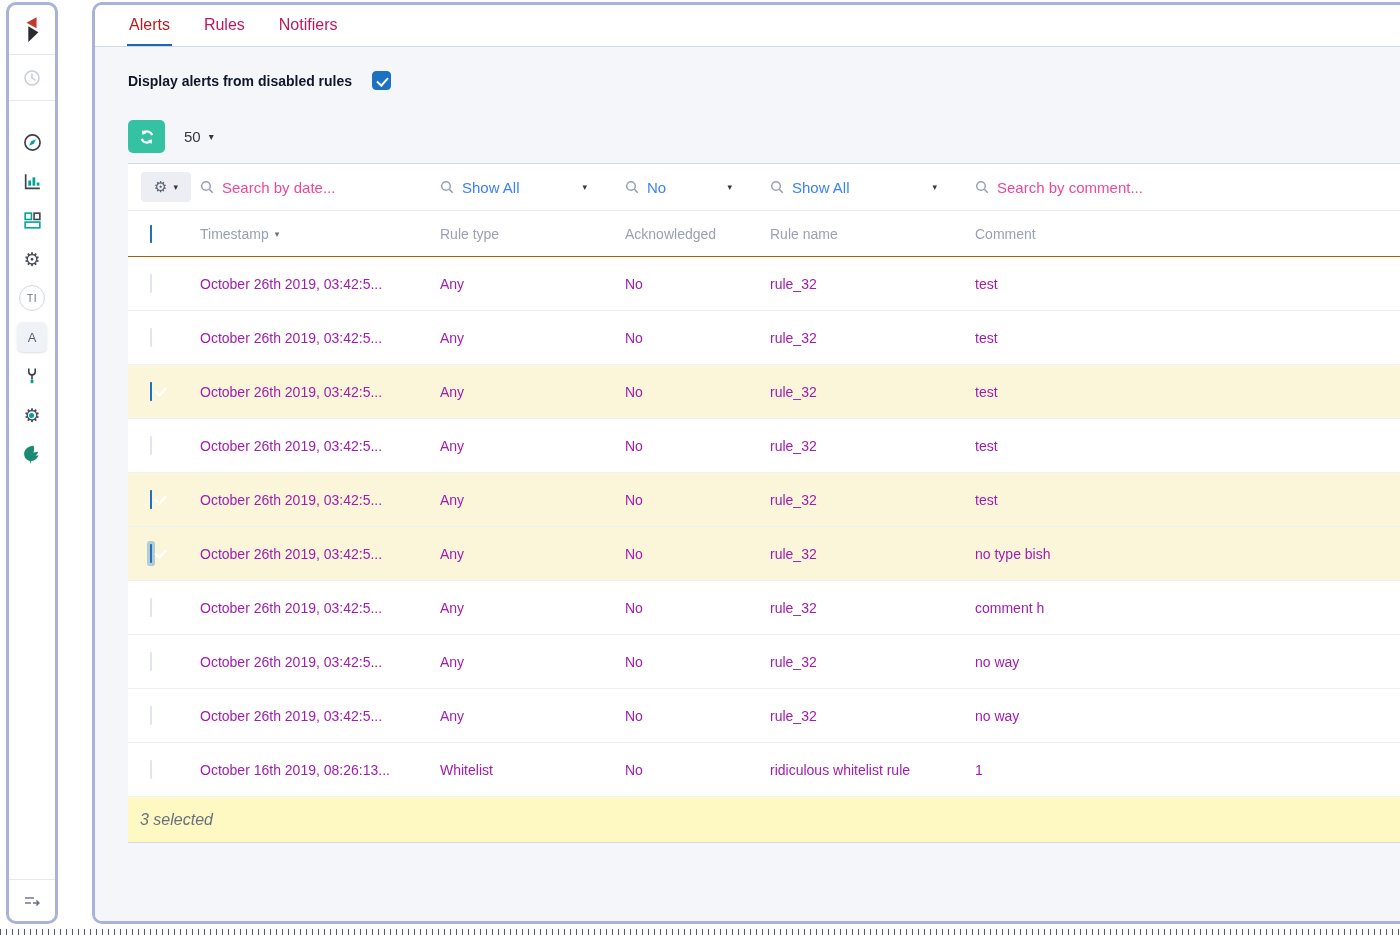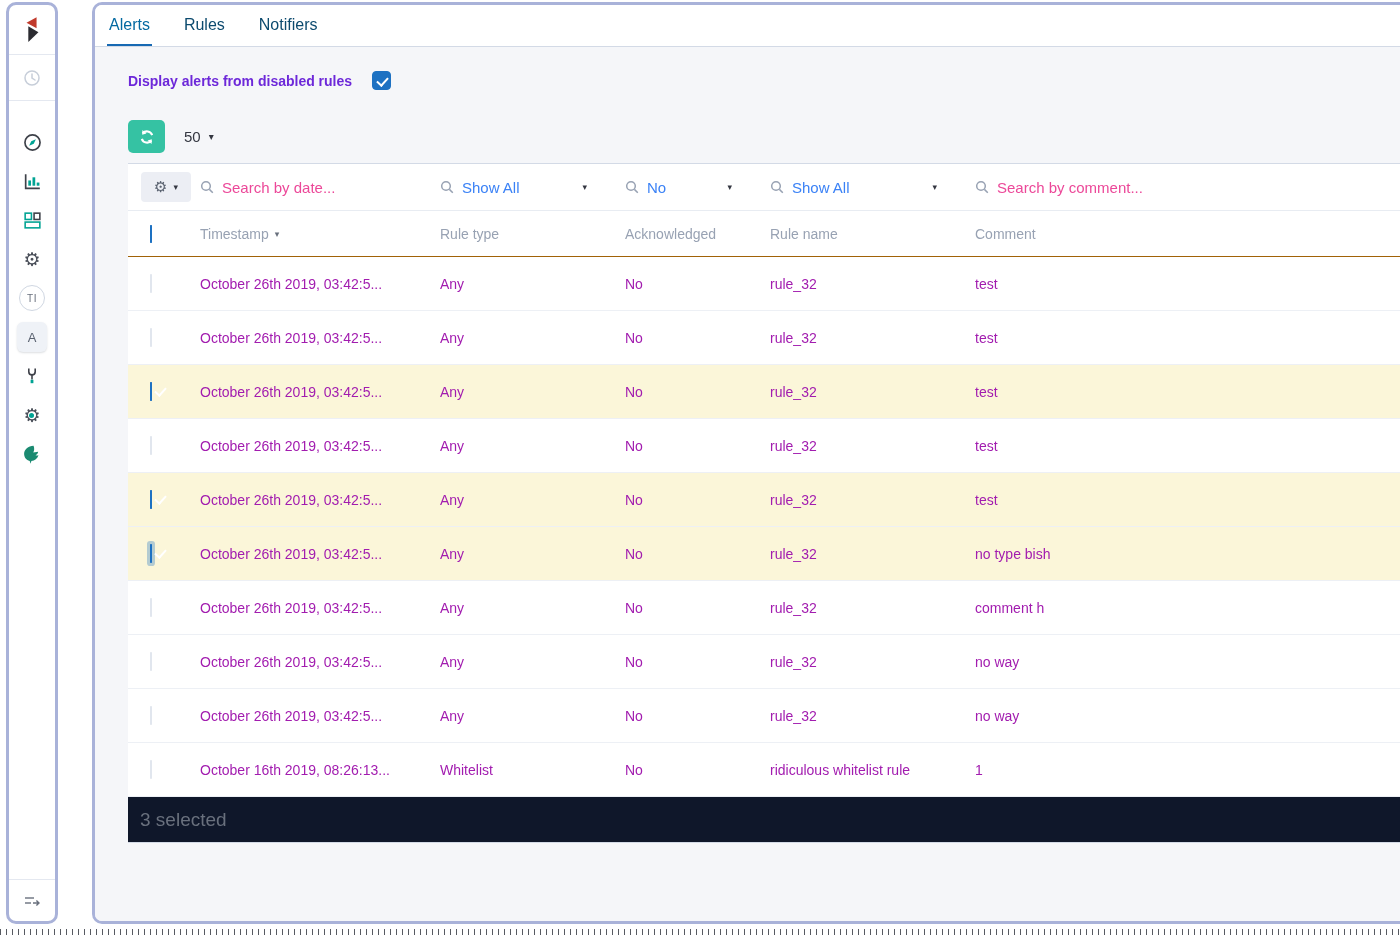--- a/index.html
+++ b/index.html
@@ -28,28 +28,28 @@
       display:flex; align-items:center; justify-content:center; font-size:13px; color:#5A6270; }
   .sb-bottom { margin-top:auto; border-top:1px solid #E4E8F0; height:42px; width:100%;
       display:flex; align-items:center; justify-content:center; flex:none; cursor:pointer; }
 
   
   .panel { position:absolute; left:92px; top:2px; right:0; bottom:11px; background:#fff;
            border:3px solid #A9B2D9; border-right:none; border-radius:10px 0 0 10px;
            overflow:hidden; display:flex; flex-direction:column; }
   .tabs { height:42px; background:#fff; border-bottom:1px solid #D3DAE6; display:flex; align-items:stretch;
           padding-left:12px; gap:30px; flex:none; }
-  .tab { font-size:16px; color:#0c4a6e; display:flex; align-items:center; padding:0 2px; cursor:pointer;
+  .tab { font-size:16px; color:#be185d; display:flex; align-items:center; padding:0 2px; cursor:pointer;
          border-bottom:2px solid transparent; }
-  .tab.active { color:#0369a1; border-bottom-color:#1769B3; }
+  .tab.active { color:#b91c1c; border-bottom-color:#1769B3;margin-left:20px; }
 
   .content { flex:1; background:#F5F6F9; padding-left:33px; overflow:hidden; }
 
   .toggle-row { margin-top:24px; display:flex; align-items:center; gap:20px; }
-  .toggle-label { font-weight:bold; font-size:14px; color:#6d28d9; }
+  .toggle-label { font-weight:bold; font-size:14px; color:#0f172a; }
 
   .cb { width:19px; height:19px; border-radius:4px; background:#EDF0F5; border:1px solid #E1E6EE;
         position:relative; flex:none; cursor:pointer; }
   .cb.checked { background:#1D71C2; border-color:#1D71C2; }
   .cb.checked::after { content:""; position:absolute; left:6px; top:2.5px; width:5px; height:9px;
         border:solid #fff; border-width:0 2.4px 2.4px 0; transform:rotate(42deg); }
   .cb.indet { background:#1D71C2; border-color:#1D71C2; }
   .cb.indet::after { content:""; position:absolute; left:4px; top:8px; width:9px; height:3px;
         background:#fff; border-radius:1.5px; }
   .cb.focused { box-shadow:0 0 0 3px rgba(29,113,194,.32); }
@@ -75,22 +75,22 @@
 
   .header-row { height:46px; background:#fff; border-bottom:1px solid #a16207; font-size:14px; color:#98A2B3; }
   .cell-cb { padding-left:22px; }
   .hcell { padding-left:20px; white-space:nowrap; display:flex; align-items:center; gap:6px; }
   .sort-caret { font-size:9px; color:#69707D; }
 
   .row { height:54px; background:#fff; border-bottom:1px solid #EDF0F5; cursor:pointer; }
   .row.selected { background:#FBF6D9; }
   .cell { padding-left:20px; font-size:14px; color:#a21caf; white-space:nowrap; overflow:hidden; }
 
-  .footer { height:46px; background:#0f172a; border-bottom:1px solid #D3DAE6; display:flex;
-        align-items:center; padding-left:12px; font-size:19px; color:#69707D; }
+  .footer { height:46px; background:#fef9c3; border-bottom:1px solid #D3DAE6; display:flex;
+        align-items:center; padding-left:12px; font-size:16px; color:#69707D;font-style:italic; }
 </style>
 </head>
 <body>
 
 <nav class="sidebar">
   <div class="sb-logo">
     <svg width="22" height="28" viewBox="0 0 24 30">
       <polygon points="17,1 17,13 6,7" fill="#C13A2C"></polygon>
       <polygon points="8,11 19,17.5 8,28" fill="#2B2B31"></polygon>
     </svg>

